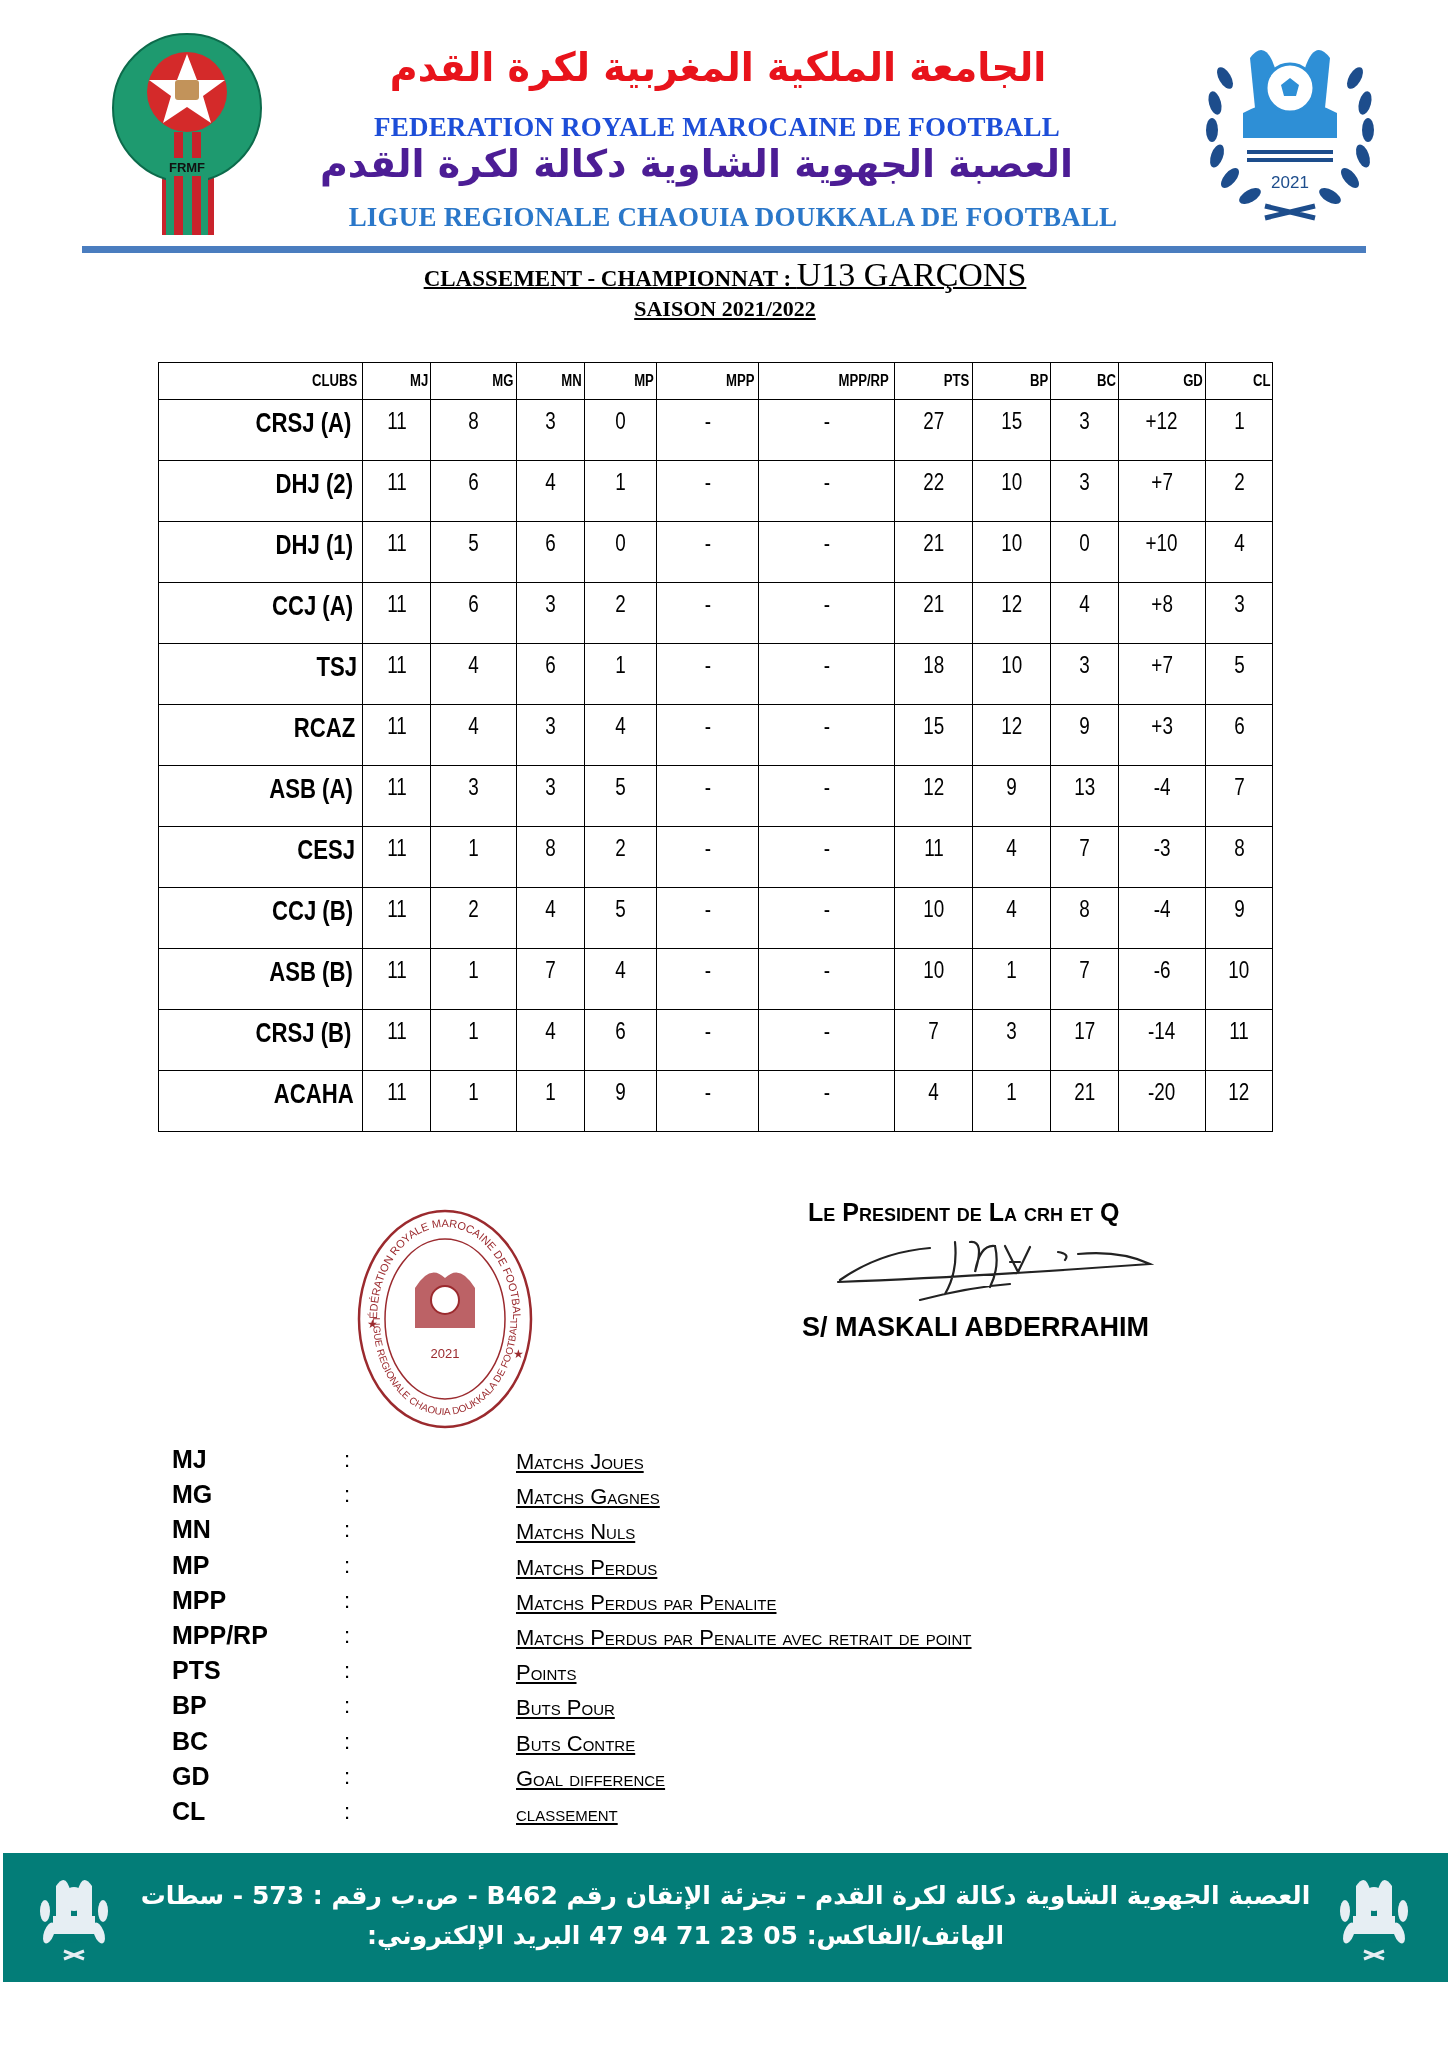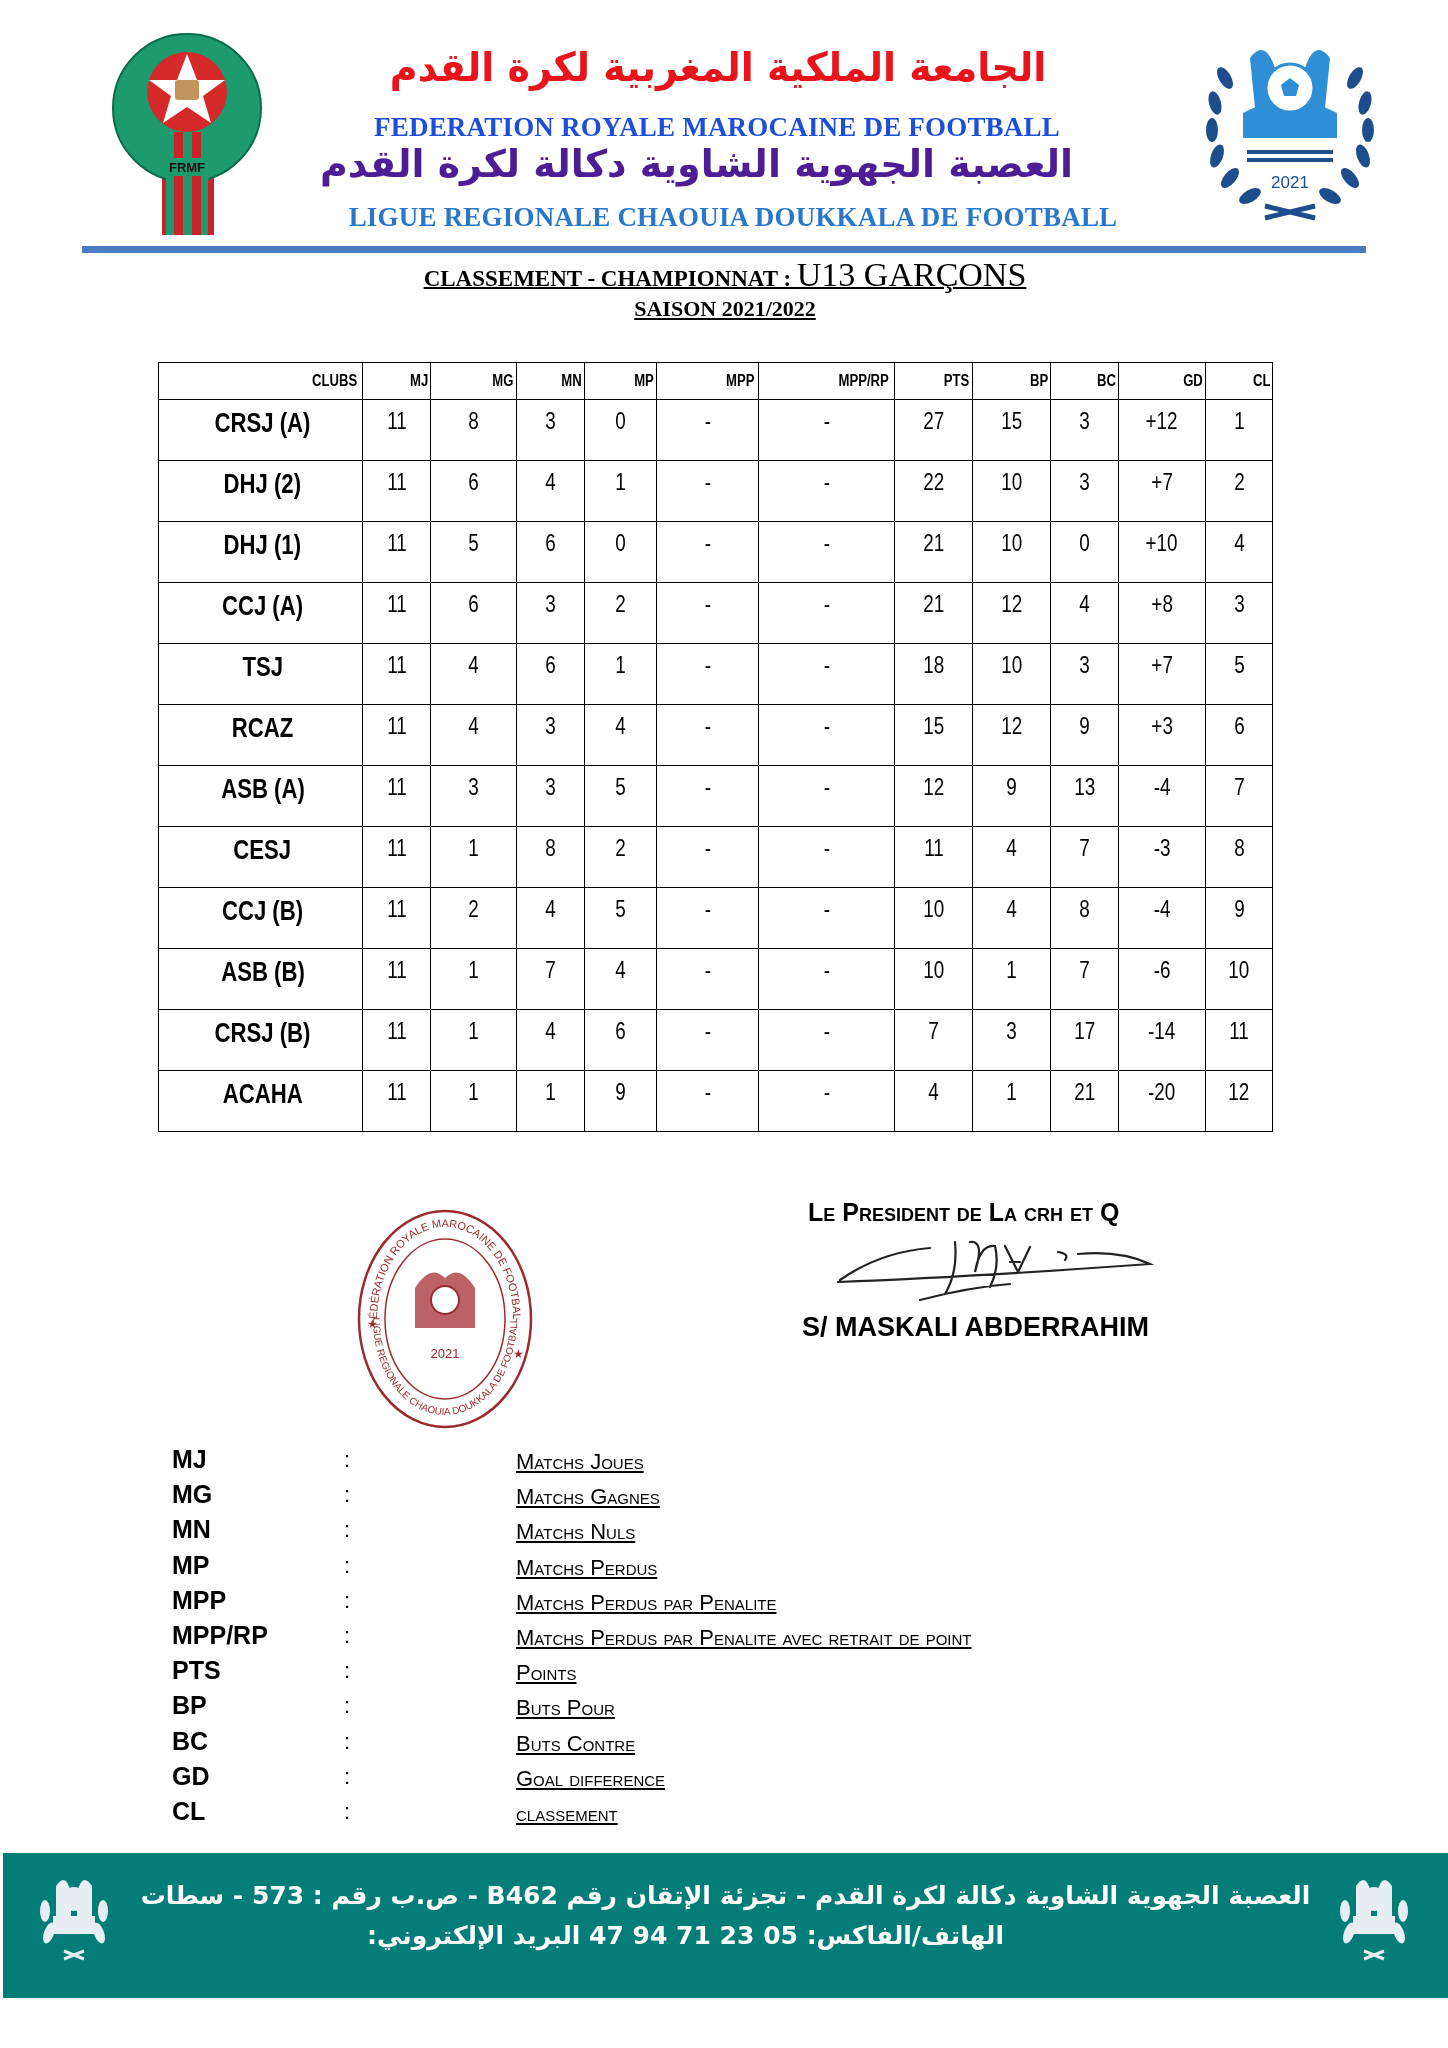--- a/index.html
+++ b/index.html
@@ -19,38 +19,38 @@
   #title { left:360px; top:256px; width:730px; text-align:center; font-family:"Liberation Serif", serif; white-space:nowrap; }
   #title .t1 { font-weight:bold; font-size:23px; text-decoration:underline; text-decoration-thickness:2px; }
   #title .t2 { font-size:34px; text-decoration:underline; text-decoration-thickness:2px; }
   #season { left:360px; top:296px; width:730px; text-align:center; font-family:"Liberation Serif", serif; font-weight:bold; font-size:22px; text-decoration:underline; }
 
   
   #standings { left:158px; top:362px; border-collapse:collapse; table-layout:fixed; }
   #standings th, #standings td { border:1.5px solid #000; padding:0; }
   #standings th { height:36px; font-family:Liberation Sans, sans-serif; font-weight:bold; font-size:16px; text-align:right; vertical-align:middle; transform-origin:center; }
   #standings td { height:61px; vertical-align:top; text-align:center; font-size:23px; padding-top:8px; box-sizing:border-box; }
-  #standings td.club { text-align:center; padding-left:4px; font-weight:bold; font-size:27px; padding-top:8px; }
+  #standings td.club { text-align:right; padding-left:4px; font-weight:bold; font-size:27px; padding-top:8px; }
   .narrow { display:inline-block; transform:scaleX(0.82); }
 
   
   #stamp { left:355px; top:1208px; width:180px; height:222px; }
   #pres-title { left:808px; top:1198px; font-family:"Liberation Sans", sans-serif; font-weight:bold; font-size:25px; white-space:nowrap; font-variant:small-caps; }
   #signature { left:820px; top:1232px; width:360px; height:80px; }
   #pres-name { left:802px; top:1312px; font-family:"Liberation Sans", sans-serif; font-weight:bold; font-size:27px; white-space:nowrap; }
 
   
   #legend { left:172px; top:1445px; width:1100px; }
   .lg-row { position:relative; height:35.2px; }
   .lg-abbr { position:absolute; left:0; top:0; font-weight:bold; font-size:25px; }
   .lg-colon { position:absolute; left:172px; top:2px; font-size:22px; }
   .lg-def { position:absolute; left:344px; top:4px; font-size:22px; font-variant:small-caps; white-space:nowrap;text-decoration:underline; }
 
   
-  #footer { left:3px; top:1853px; width:1445px; height:145px; background:#037d78; color:#fff; }
+  #footer { left:3px; top:1853px; width:1445px; height:129px; background:#037d78; color:#fff; }
   #ft-logo-l { left:28px; top:18px; width:86px; height:90px; }
   #ft-logo-r { left:1328px; top:18px; width:86px; height:90px; }
   .ft-line { position:absolute; left:0; width:1445px; text-align:center; white-space:nowrap; font-weight:bold; }
   #ft-addr { top:28px; font-family:"DejaVu Sans", sans-serif; font-size:25px; direction:rtl; }
   #ft-phone { top:68px; font-family:"DejaVu Sans", sans-serif; font-size:25px; direction:rtl; left:-40px; }
   #ft-email { top:102px; font-family:"Liberation Sans", sans-serif; font-size:33px; font-weight:normal; }
 </style>
 </head>
 <body>
 

